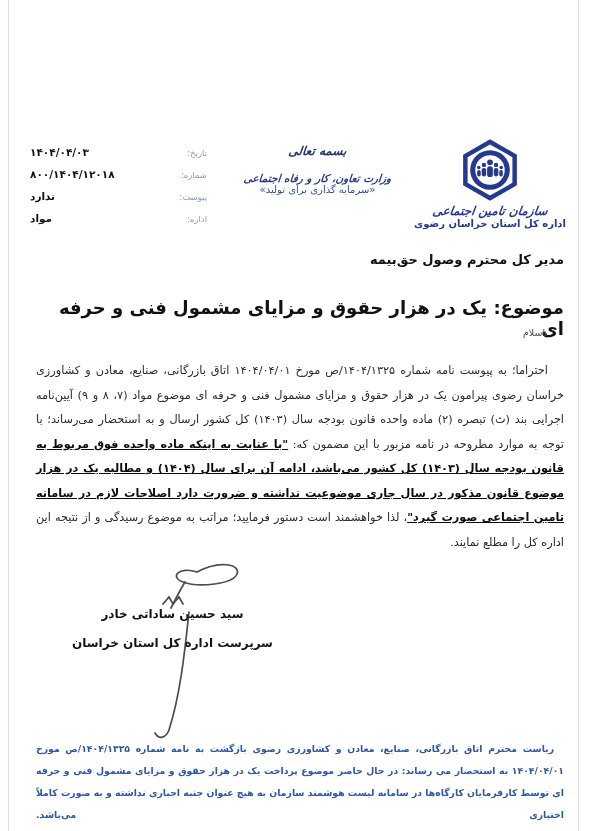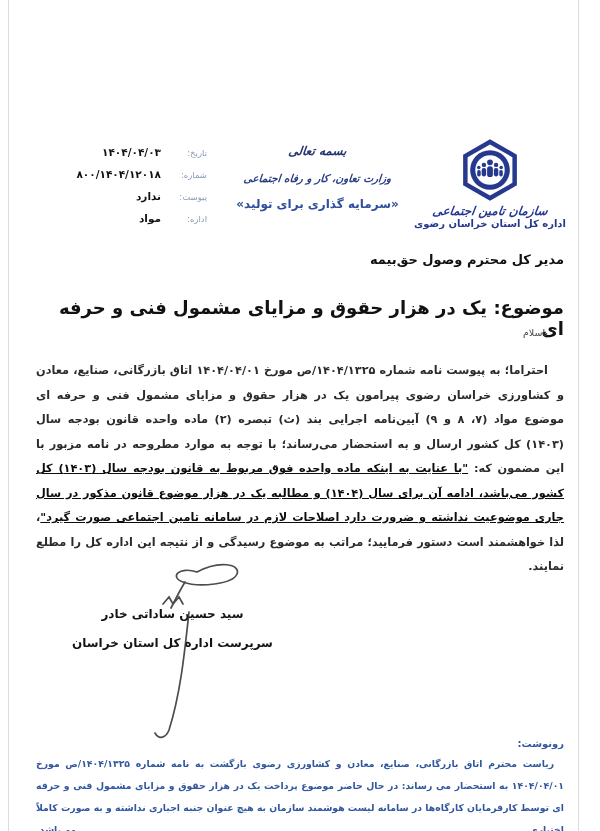--- a/index.html
+++ b/index.html
@@ -25,40 +25,40 @@
   .logo-wrap{width:64px;height:64px;margin:0 auto;}
   .org-calligraphy{
     margin-top:2px;font-size:12px;font-style:italic;font-weight:bold;
     color:#26398f;transform:skewX(-8deg);
   }
   .org-dept{font-size:10px;font-weight:bold;color:#26398f;}
 
   .center-col{width:185px;text-align:center;padding-top:6px;}
   .besmellah{font-size:12px;font-style:italic;font-weight:bold;color:#23346f;transform:skewX(-6deg);}
   .ministry{margin-top:14px;font-size:10.5px;font-style:italic;font-weight:bold;color:#2a3d85;transform:skewX(-6deg);}
-  .slogan{margin-top:13px;font-size:12px;font-weight:bold;color:#2f4f9e;}
+  .slogan{font-size:10px;font-weight:normal;color:#2f4f9e;}
 
   .meta-col{flex:1;padding-top:8px;padding-right:18px;}
   .meta-row{display:flex;align-items:baseline;margin-bottom:10px;}
   .meta-label{width:46px;font-size:8.5px;color:#8a9ab8;flex-shrink:0;}
-  .meta-value{flex:1;text-align:right;font-size:10.5px;font-weight:bold;color:#111;direction:rtl;}
+  .meta-value{flex:1;text-align:left;font-size:10.5px;font-weight:bold;color:#111;direction:rtl;}
 
   
   .addressee{position:absolute;top:248px;right:36px;font-size:13px;font-weight:bold;color:#111;line-height:23px;}
   .subject{position:absolute;top:297px;right:36px;left:36px;font-size:18px;font-weight:bold;color:#111;}
   .salutation{position:absolute;top:327px;right:52px;font-size:9.5px;color:#444;text-align:right;}
 
   
   .body-text{
     position:absolute;top:348px;right:36px;left:36px;
     font-size:11.3px;line-height:24.5px;color:#2b2b2b;
     text-align:justify;text-justify:inter-word;
     text-indent:16px;
   }
-  .seg-normal{font-weight:bold;}
+  .seg-normal{font-weight:normal;}
   .seg-bold-underline{font-weight:bold;text-decoration:underline;color:#0d0d0d;}
 
   
   .signature-block{position:absolute;top:600px;left:55px;width:235px;text-align:center;}
   .signature-scribble{position:absolute;top:-48px;left:70px;pointer-events:none;}
   .sig-line{font-size:12px;font-weight:bold;color:#141414;line-height:29px;}
 
   
   .footer-note{position:absolute;top:738px;right:36px;left:36px;color:#31579f;}
   .footer-label{font-size:10px;font-weight:bold;margin-bottom:4px;}
@@ -143,16 +143,15 @@
         <path d="M60,30 C54,40 50,48 46,56"></path>
         <path d="M38,52 l6,-7 l4,7 l6,-7 l4,7"></path>
         <path d="M64,60 C60,96 56,140 44,178 C41,186 34,188 30,181"></path>
       </g>
     </svg>
     <div class="sig-line">سید حسین ساداتی خادر</div>
     <div class="sig-line">سرپرست اداره کل استان خراسان</div>
   </div>
 
   <footer class="footer-note">
-    <div class="footer-label">رونوشت:</div>
     <p class="footer-text" style="margin:0;">ریاست محترم اتاق بازرگانی، صنایع، معادن و کشاورزی رضوی بازگشت به نامه شماره ۱۴۰۴/۱۳۲۵/ص مورخ ۱۴۰۴/۰۴/۰۱ به استحضار می رساند: در حال حاضر موضوع پرداخت یک در هزار حقوق و مزایای مشمول فنی و حرفه ای توسط کارفرمایان کارگاه‌ها در سامانه لیست هوشمند سازمان به هیچ عنوان جنبه اجباری نداشته و به صورت کاملاً اختیاری می‌باشد.</p>
   </footer>
 </div>
 
 </body></html>

